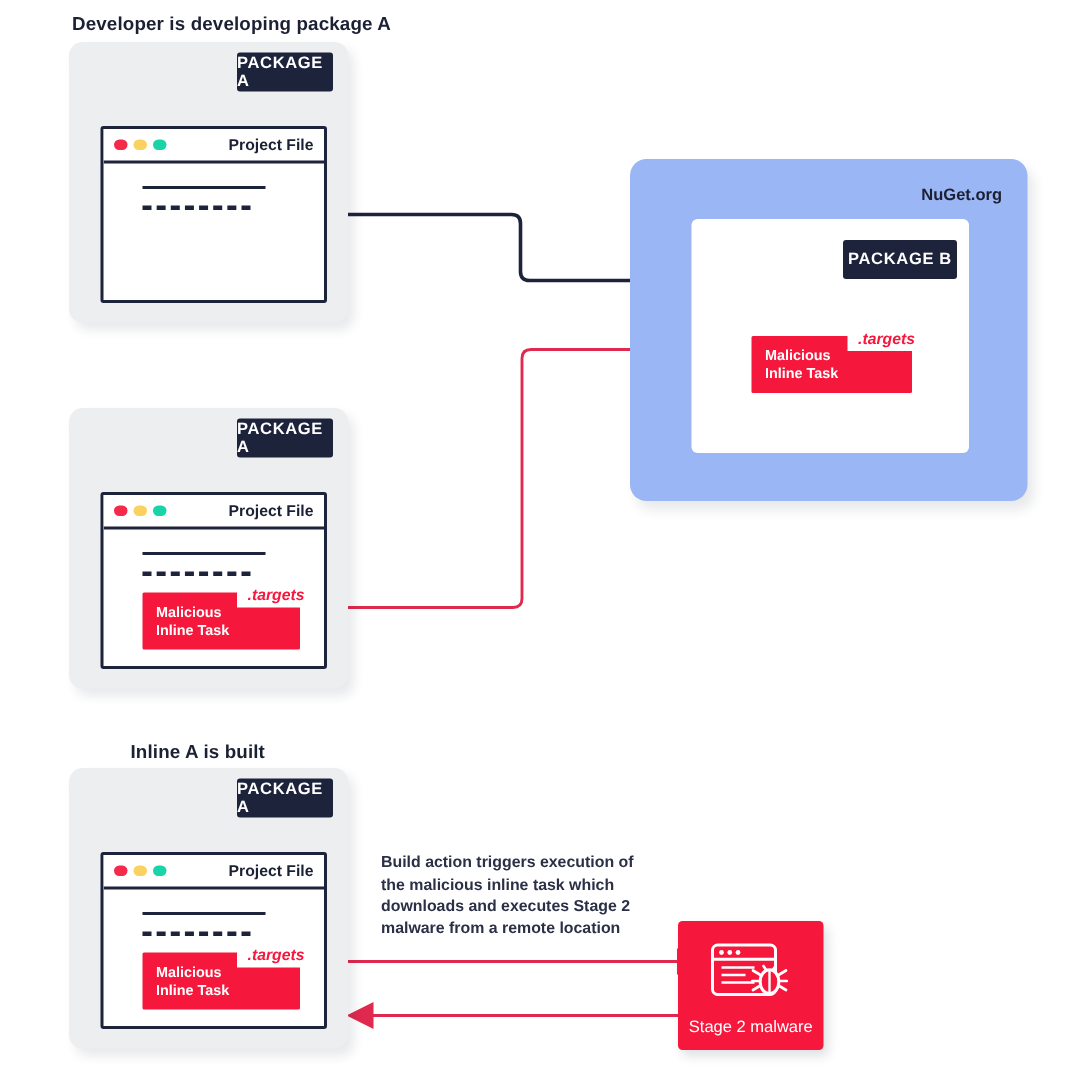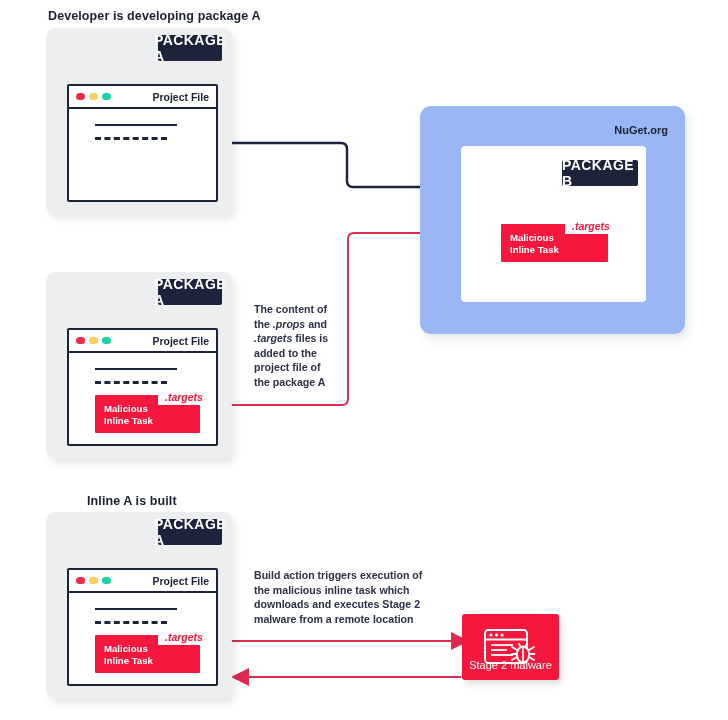--- a/index.html
+++ b/index.html
@@ -16,21 +16,21 @@
     letter-spacing:.1px;white-space:nowrap;
   }
 
   
   .card{
     position:absolute;background:#eceef0;border-radius:9px;
     box-shadow:4px 5px 7px rgba(30,35,60,.10);
   }
   .badge{
     position:absolute;background:#1e233c;color:#ffffff;
-    font-size:14px;font-weight:bold;letter-spacing:.45px;
+    font-size:11px;font-weight:bold;letter-spacing:.45px;
     display:flex;align-items:center;justify-content:center;
     border-radius:2px;
   }
 
   
   .winbox{
     position:absolute;background:#ffffff;border:2px solid #1e233c;
     border-radius:2px;overflow:hidden;
   }
   .winbar{
@@ -183,28 +183,20 @@
 
         <div class="malbox" style="left:26px;top:42px;width:105px;height:38px;">
           <div class="maltext" style="left:9px;top:8px;font-size:9.6px;">Malicious
 Inline Task</div>
         </div>
         <div class="targets-tag" style="left:89px;top:37px;width:52px;height:15px;font-size:10.5px;">.targets</div>
       </div>
     </div>
   </div>
 
-  <div class="note" style="left:254px;top:302px;width:95px;">
-    <span>The content of</span><br>
-    <span>the </span><i>.props</i><span> and</span><br>
-    <i>.targets</i><span> files is</span><br>
-    <span>added to the</span><br>
-    <span>project file of</span><br>
-    <span>the package A</span>
-  </div>
 
   <div class="caption" style="left:87px;top:494px;">Inline A is built</div>
 
   <div class="card" style="left:46px;top:512px;width:186px;height:187px;">
     <div class="badge" style="right:10px;top:7px;width:64px;height:26px;">PACKAGE A</div>
 
     <div class="winbox" style="left:21px;top:56px;width:147px;height:114px;">
       <div class="winbar">
         <div class="dots">
           <span class="dot r"></span>
@@ -224,21 +216,21 @@
         <div class="targets-tag" style="left:89px;top:37px;width:52px;height:15px;font-size:10.5px;">.targets</div>
       </div>
     </div>
   </div>
 
   <div class="note" style="left:254px;top:568px;white-space:pre-line;width:180px;">Build action triggers execution of
 the malicious inline task which
 downloads and executes Stage 2
 malware from a remote location</div>
 
-  <div class="stage2" style="left:462px;top:614px;width:97px;height:66px;">
+  <div class="stage2" style="left:452px;top:614px;width:97px;height:86px;">
     <div class="stage2-icon">
       <svg width="56" height="42" viewBox="0 0 56 42" fill="none">
         <rect x="2" y="2" width="42" height="33" rx="3.5" stroke="#ffffff" stroke-width="2"></rect>
         <line x1="2" y1="11.5" x2="44" y2="11.5" stroke="#ffffff" stroke-width="2"></line>
         <circle cx="8" cy="7" r="1.6" fill="#ffffff"></circle>
         <circle cx="13.5" cy="7" r="1.6" fill="#ffffff"></circle>
         <circle cx="19" cy="7" r="1.6" fill="#ffffff"></circle>
         <line x1="8" y1="17" x2="30" y2="17" stroke="#ffffff" stroke-width="1.8"></line>
         <line x1="8" y1="22" x2="24" y2="22" stroke="#ffffff" stroke-width="1.8"></line>
         <line x1="8" y1="27" x2="30" y2="27" stroke="#ffffff" stroke-width="1.8"></line>

